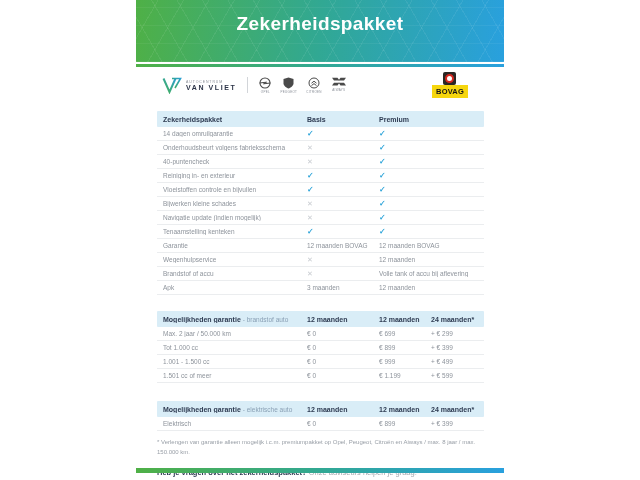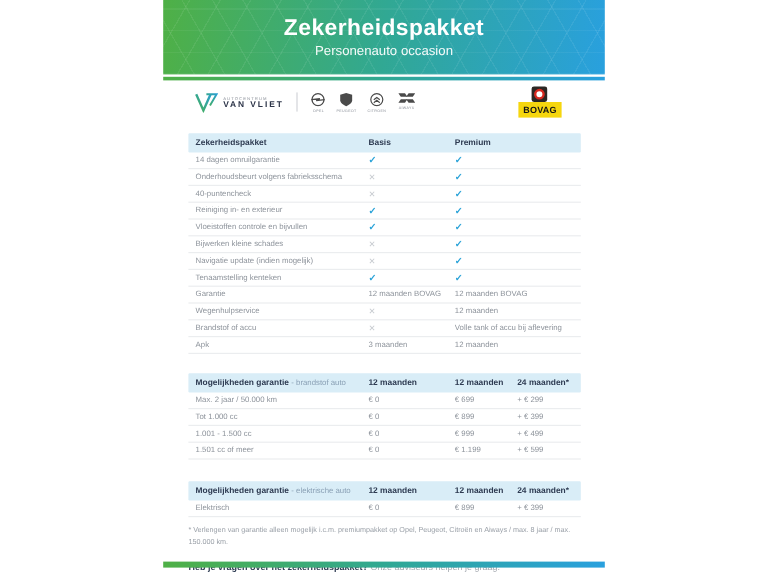--- a/index.html
+++ b/index.html
@@ -54,21 +54,20 @@
   .footer-q b { color:#2e3b52; font-weight:700; }
 </style>
 </head>
 <body>
 
 <div class="page">
   <div class="content">
 
     <div class="banner">
       <h1>Zekerheidspakket</h1>
-      <h2>Personenauto occasion</h2>
     </div>
     <div class="thin-bar"></div>
 
     <div class="logo-row">
       <div class="dealer">
         <svg width="20" height="17" viewBox="0 0 20 17">
           <defs>
               <linearGradient id="g1" x1="0" y1="1" x2="1" y2="0">
             <stop offset="0" stop-color="#45b054"></stop>
                 <stop offset="1" stop-color="#2a9fd0"></stop>

